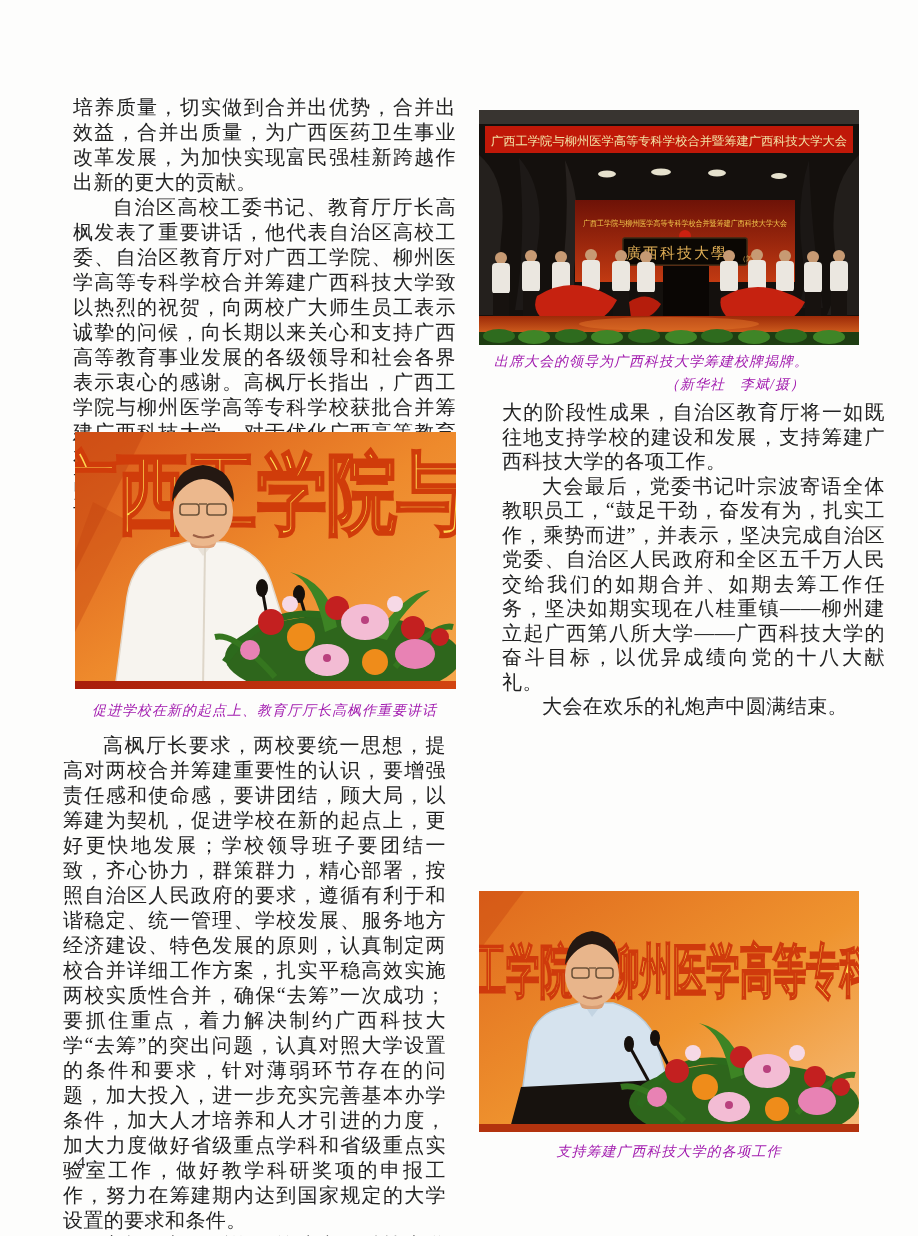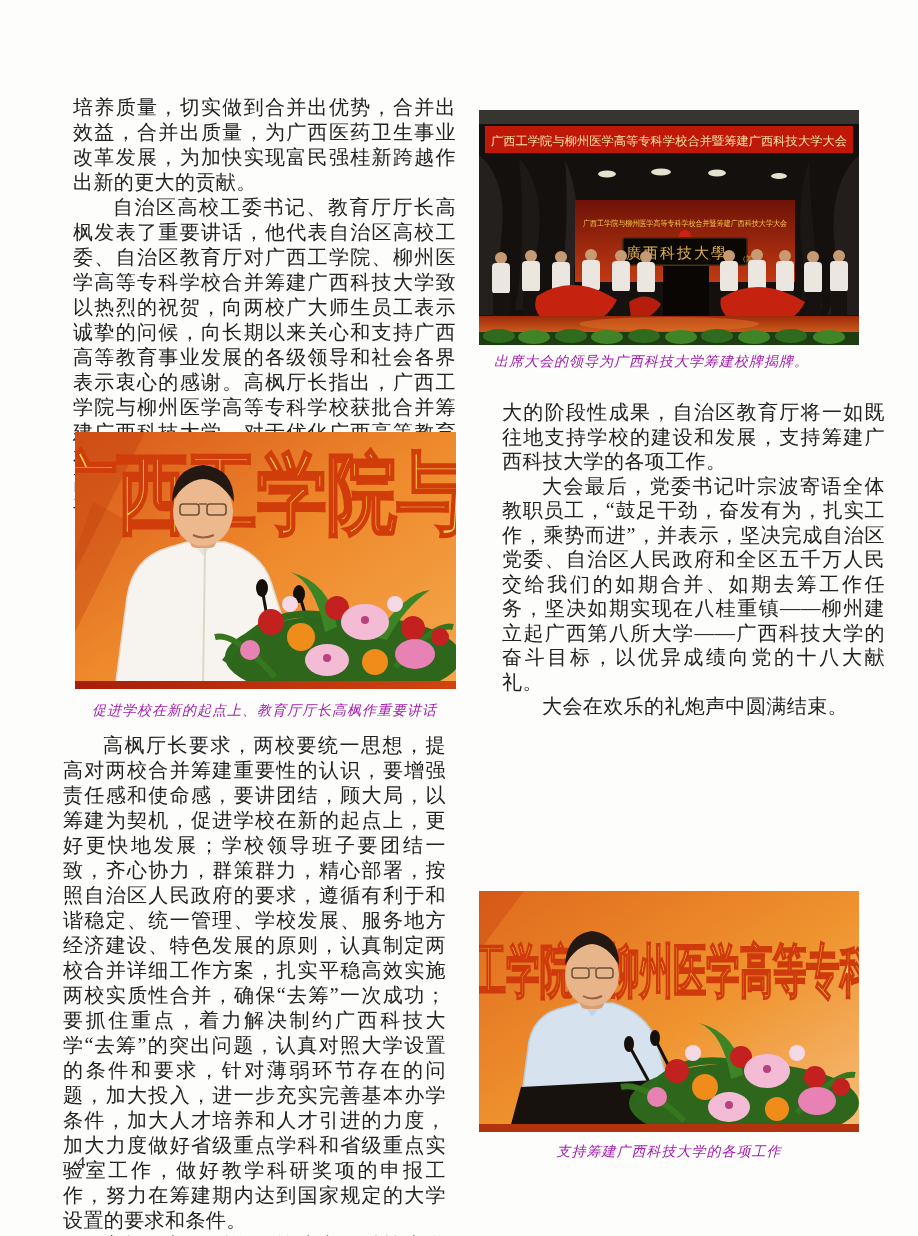--- a/index.html
+++ b/index.html
@@ -199,20 +199,21 @@
       <ellipse cx="238" cy="226" rx="16" ry="7" fill="#2e6b1e"></ellipse>
       <ellipse cx="275" cy="227" rx="16" ry="7" fill="#3f8527"></ellipse>
       <ellipse cx="312" cy="226" rx="16" ry="7" fill="#2e6b1e"></ellipse>
       <ellipse cx="350" cy="227" rx="16" ry="7" fill="#3f8527"></ellipse>
     </g>
   </svg>
 </figure>
 
 <div id="rc-cap1" class="abs caption">
   <div class="cap-line1">出席大会的领导为广西科技大学筹建校牌揭牌。</div>
+  <div class="cap-line2">（新华社　李斌/摄）</div>
 </div>
 
 <div id="rc-text" class="abs coltext">
   <p>大的阶段性成果，自治区教育厅将一如既往地支持学校的建设和发展，支持筹建广西科技大学的各项工作。</p>
   <p class="indent">大会最后，党委书记叶宗波寄语全体教职员工，“鼓足干劲，奋发有为，扎实工作，乘势而进”，并表示，坚决完成自治区党委、自治区人民政府和全区五千万人民交给我们的如期合并、如期去筹工作任务，坚决如期实现在八桂重镇——柳州建立起广西第八所大学——广西科技大学的奋斗目标，以优异成绩向党的十八大献礼。</p>
   <p class="indent">大会在欢乐的礼炮声中圆满结束。</p>
 </div>
 
 <figure id="rc-photo2" class="abs">
   <svg viewBox="0 0 380 241" width="380" height="241">

